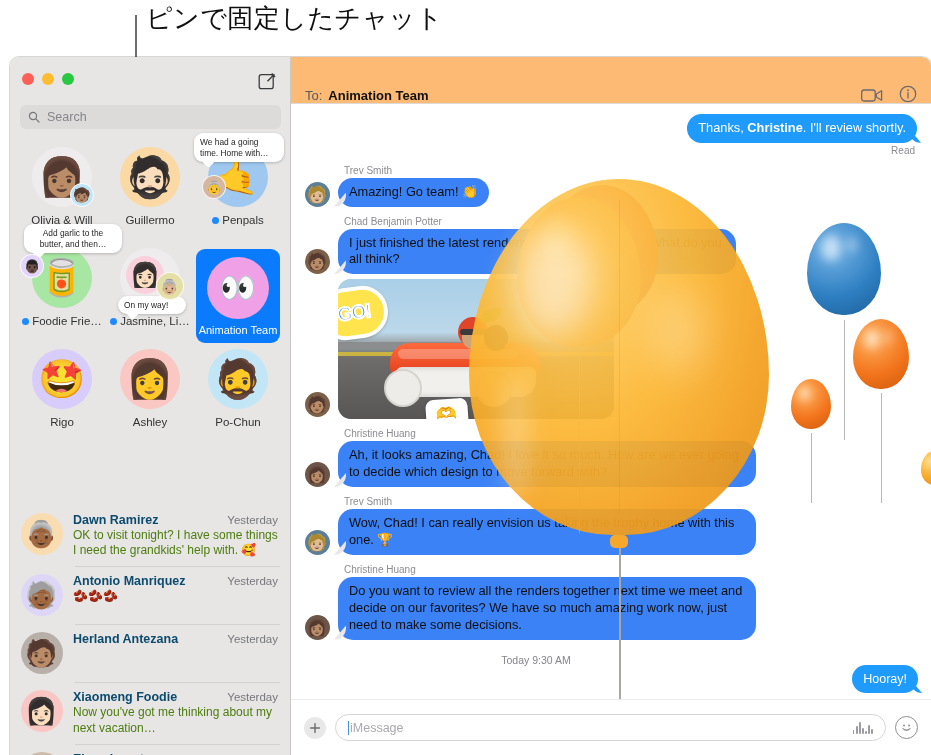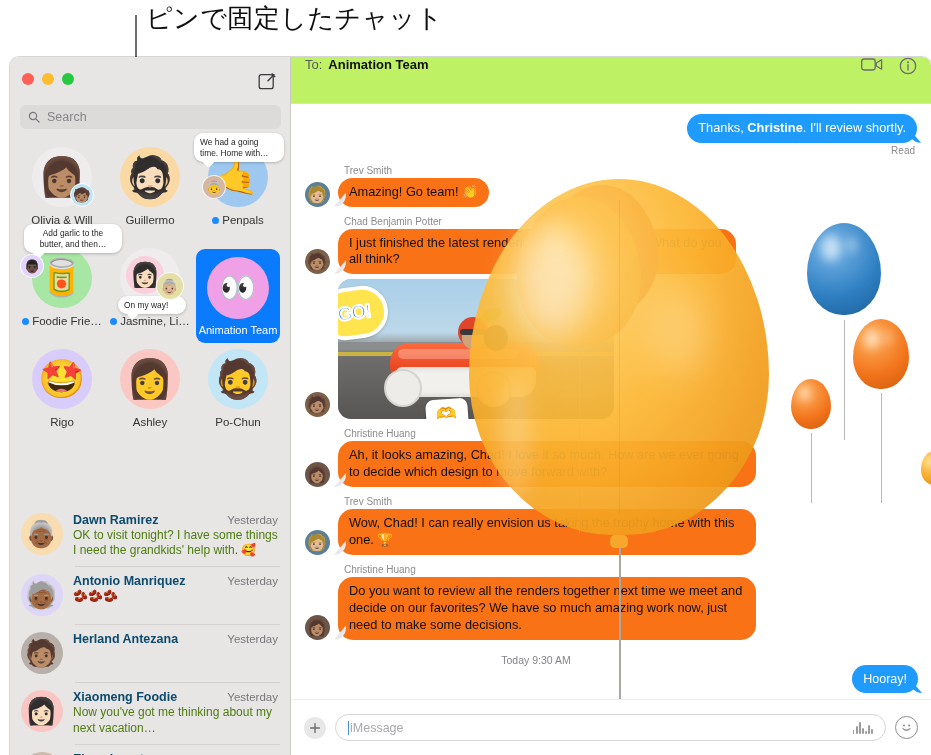--- a/index.html
+++ b/index.html
@@ -125,22 +125,22 @@
     font-size:12px;color:#4d7c0f;line-height:1.27;margin-top:1px;
     overflow:hidden;
   }
 
   
   #thread{
     position:absolute;left:281px;top:0;right:0;bottom:0;background:#fff;
     overflow:hidden;
   }
   #thread-header{
-    height:47px;background:#bef264;border-bottom:1px solid #dcdbda;
-    display:flex;align-items:flex-start;padding:0 14px;box-sizing:border-box;
+    height:47px;background:#fdba74;border-bottom:1px solid #dcdbda;
+    display:flex;align-items:flex-end;padding:0 14px;box-sizing:border-box;
   }
   #thread-header .to{font-size:13px;color:#5b5a5e;margin-right:6px;}
   #thread-header .who{font-size:13px;color:#111;font-weight:600;}
   #thread-header .spacer{flex:1;}
   .hdr-ic{margin-left:16px;cursor:pointer;display:flex;align-items:center;}
 
   #msgs{position:absolute;left:0;top:47px;right:0;bottom:56px;overflow:hidden;}
 
   .out-wrap{display:flex;justify-content:flex-end;padding:0 14px;margin-top:10px;}
   .bubble-out{
@@ -159,21 +159,21 @@
   }
 
   .in-group{padding:0 14px;margin-top:9px;}
   .sender{font-size:10px;color:#8c8b8f;margin-left:39px;margin-bottom:2px;}
   .in-line{display:flex;align-items:flex-end;}
   .in-av{
     width:25px;height:25px;border-radius:50%;flex:0 0 auto;margin-right:8px;
     overflow:hidden;position:relative;
   }
   .bubble-in{
-    background:#f97316;color:#101012;font-size:12.8px;line-height:1.32;
+    background:#3b82f6;color:#101012;font-size:12.8px;line-height:1.32;
     padding:6px 11px;border-radius:15px;position:relative;max-width:390px;
   }
   .bubble-in:before{
     content:"";position:absolute;left:-4px;bottom:0;width:12px;height:14px;
     background:#e8e8ea;
     clip-path:polygon(100% 0,100% 100%,0 100%);
     border-bottom-right-radius:14px;
   }
 
   

